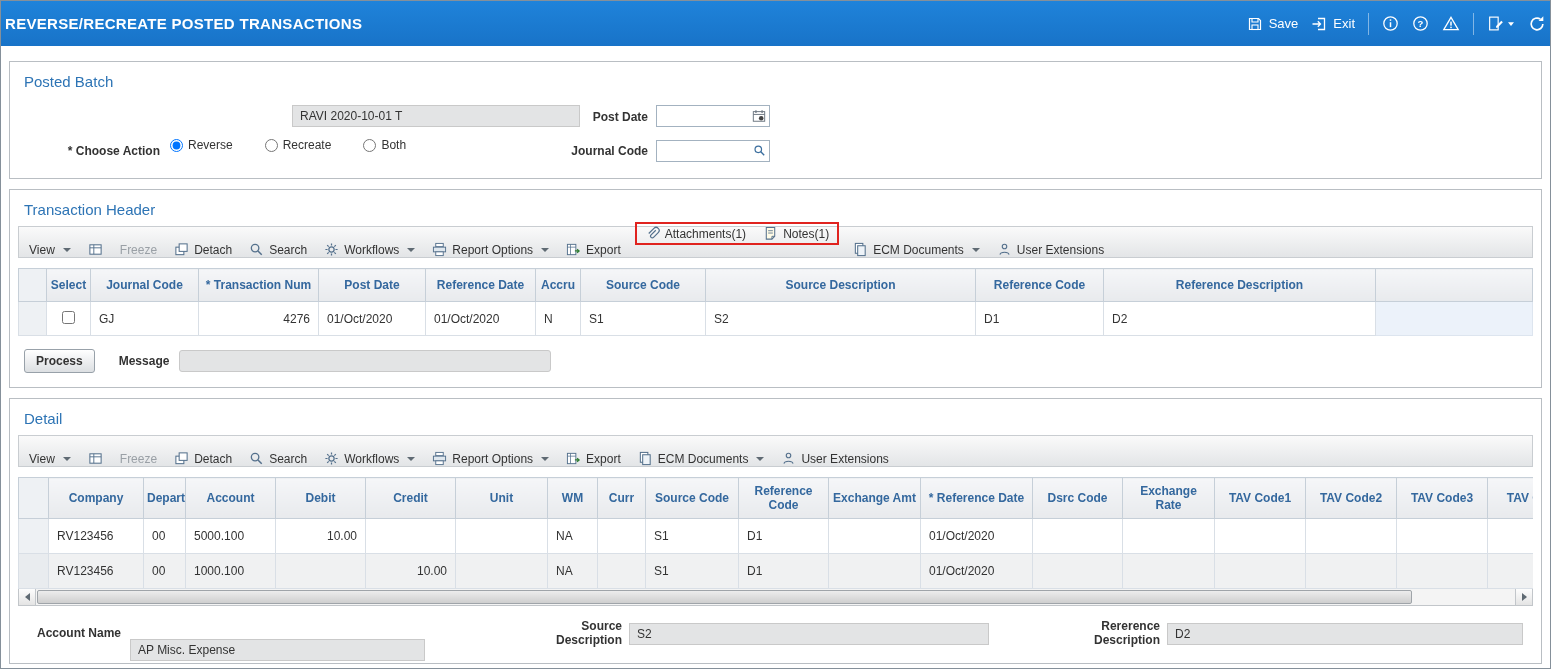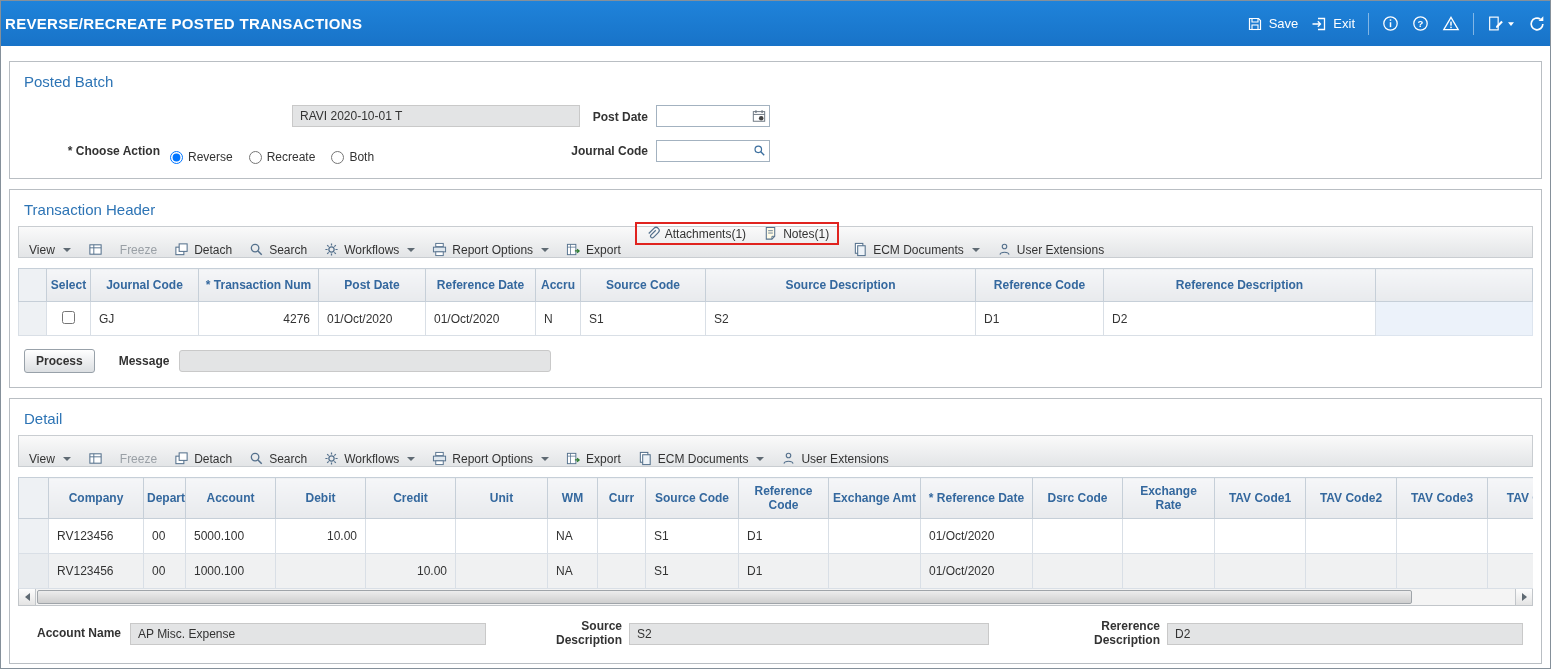--- a/index.html
+++ b/index.html
@@ -29,21 +29,21 @@
   .field{position:relative;display:inline-block}
   .tinput{height:22px;border:1px solid #a3b2c0;background:#fff;font:12px "Liberation Sans",sans-serif;padding:0 6px;color:#222}
   .tinput.w-batch{width:122px;text-align:right;padding-right:22px}
   .tinput.w-date{width:114px;padding-right:24px}
   .field .in-icon{position:absolute;right:4px;top:4px;pointer-events:auto;cursor:pointer}
   .ro{height:22px;background:#e3e4e5;border:1px solid #c9c9c9;border-radius:0;padding:3px 7px;color:#333;overflow:hidden;white-space:nowrap}
   .pb-desc{position:absolute;left:268px;top:7px;width:288px}
   .pb-postdate-lbl{position:absolute;left:552px;top:12px;width:72px;text-align:right}
   .pb-postdate{position:absolute;left:632px;top:7px}
   .pb-action-lbl{position:absolute;left:0;top:46px;width:136px;text-align:right}
-  .radio-group{position:absolute;left:146px;top:52px;display:flex;align-items:center;gap:16px}
+  .radio-group{position:absolute;left:146px;top:40px;display:flex;align-items:center;gap:32px}
   .radio-item{display:flex;align-items:center;gap:5px;cursor:pointer}
   .pb-jc-lbl{position:absolute;left:536px;top:46px;width:88px;text-align:right}
   .pb-jc{position:absolute;left:632px;top:42px}
 
   
   .toolbar{margin:2px 8px 0;height:32px;display:flex;align-items:flex-end;gap:17px;background:linear-gradient(#fafafa,#e3e5e7);border:1px solid #c9cdd1;padding:0 10px;white-space:nowrap}
   .tbi{display:flex;align-items:center;gap:5px;cursor:pointer;color:#333}
   .tbi.disabled{color:#9aa0a6;cursor:default}
   .caret{width:0;height:0;border-left:4px solid transparent;border-right:4px solid transparent;border-top:4px solid #5f6a73;margin-left:3px}
   .red-group{display:flex;align-items:center;gap:17px;border:2px solid #e0231f;padding:2px 8px;margin:12px -3px;background:transparent}
@@ -77,21 +77,21 @@
   .hs-btn{width:17px;background:linear-gradient(#fdfdfd,#e4e4e4);display:flex;align-items:center;justify-content:center;border-right:1px solid #c2c6ca;cursor:pointer}
   .hs-btn.right{border-right:none;border-left:1px solid #c2c6ca}
   .hs-track{flex:1;position:relative}
   .hs-thumb{position:absolute;left:1px;top:1px;bottom:1px;width:93%;background:linear-gradient(#ededed,#cfcfcf);border:1px solid #9fa4a9;border-radius:2px;cursor:grab}
   .tri-l{width:0;height:0;border-top:4px solid transparent;border-bottom:4px solid transparent;border-right:5px solid #5f6a73}
   .tri-r{width:0;height:0;border-top:4px solid transparent;border-bottom:4px solid transparent;border-left:5px solid #5f6a73}
 
   
   .detail-footer{position:relative;height:42px;margin:9px 8px 6px}
   .f-acc-lbl{position:absolute;left:9px;top:11px;width:104px;text-align:center}
-  .f-acc{position:absolute;left:112px;top:8px;width:356px}
+  .f-acc{position:absolute;left:112px;top:24px;width:295px}
   .f-src-lbl{position:absolute;left:514px;top:4px;width:90px;text-align:right;line-height:14px}
   .f-src{position:absolute;left:611px;top:8px;width:360px}
   .f-ref-lbl{position:absolute;left:1052px;top:4px;width:90px;text-align:right;line-height:14px}
   .f-ref{position:absolute;left:1149px;top:8px;width:356px}
 </style>
 </head>
 <body>
 
 <div class="screen">
 

